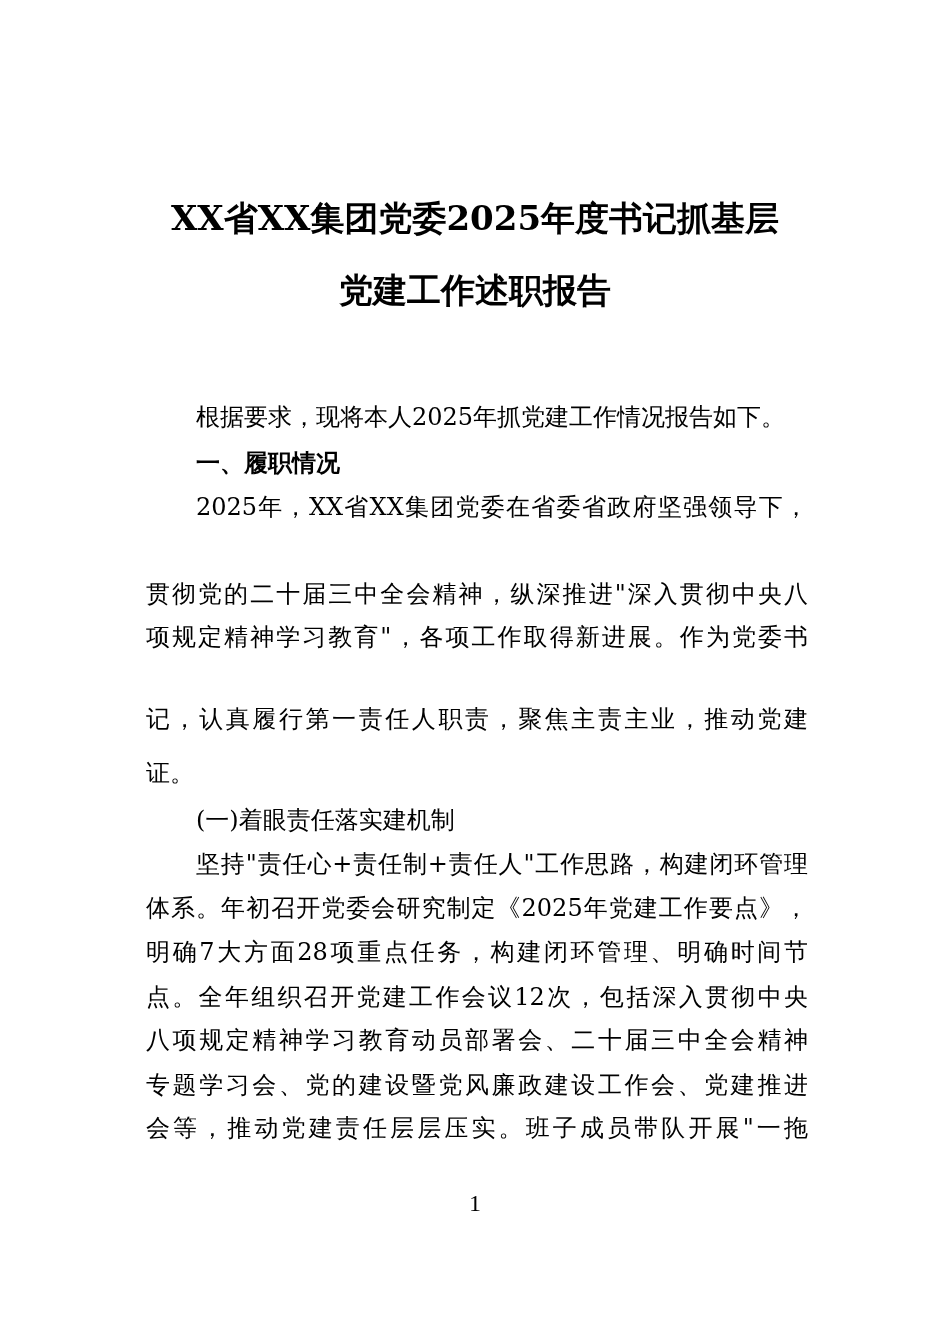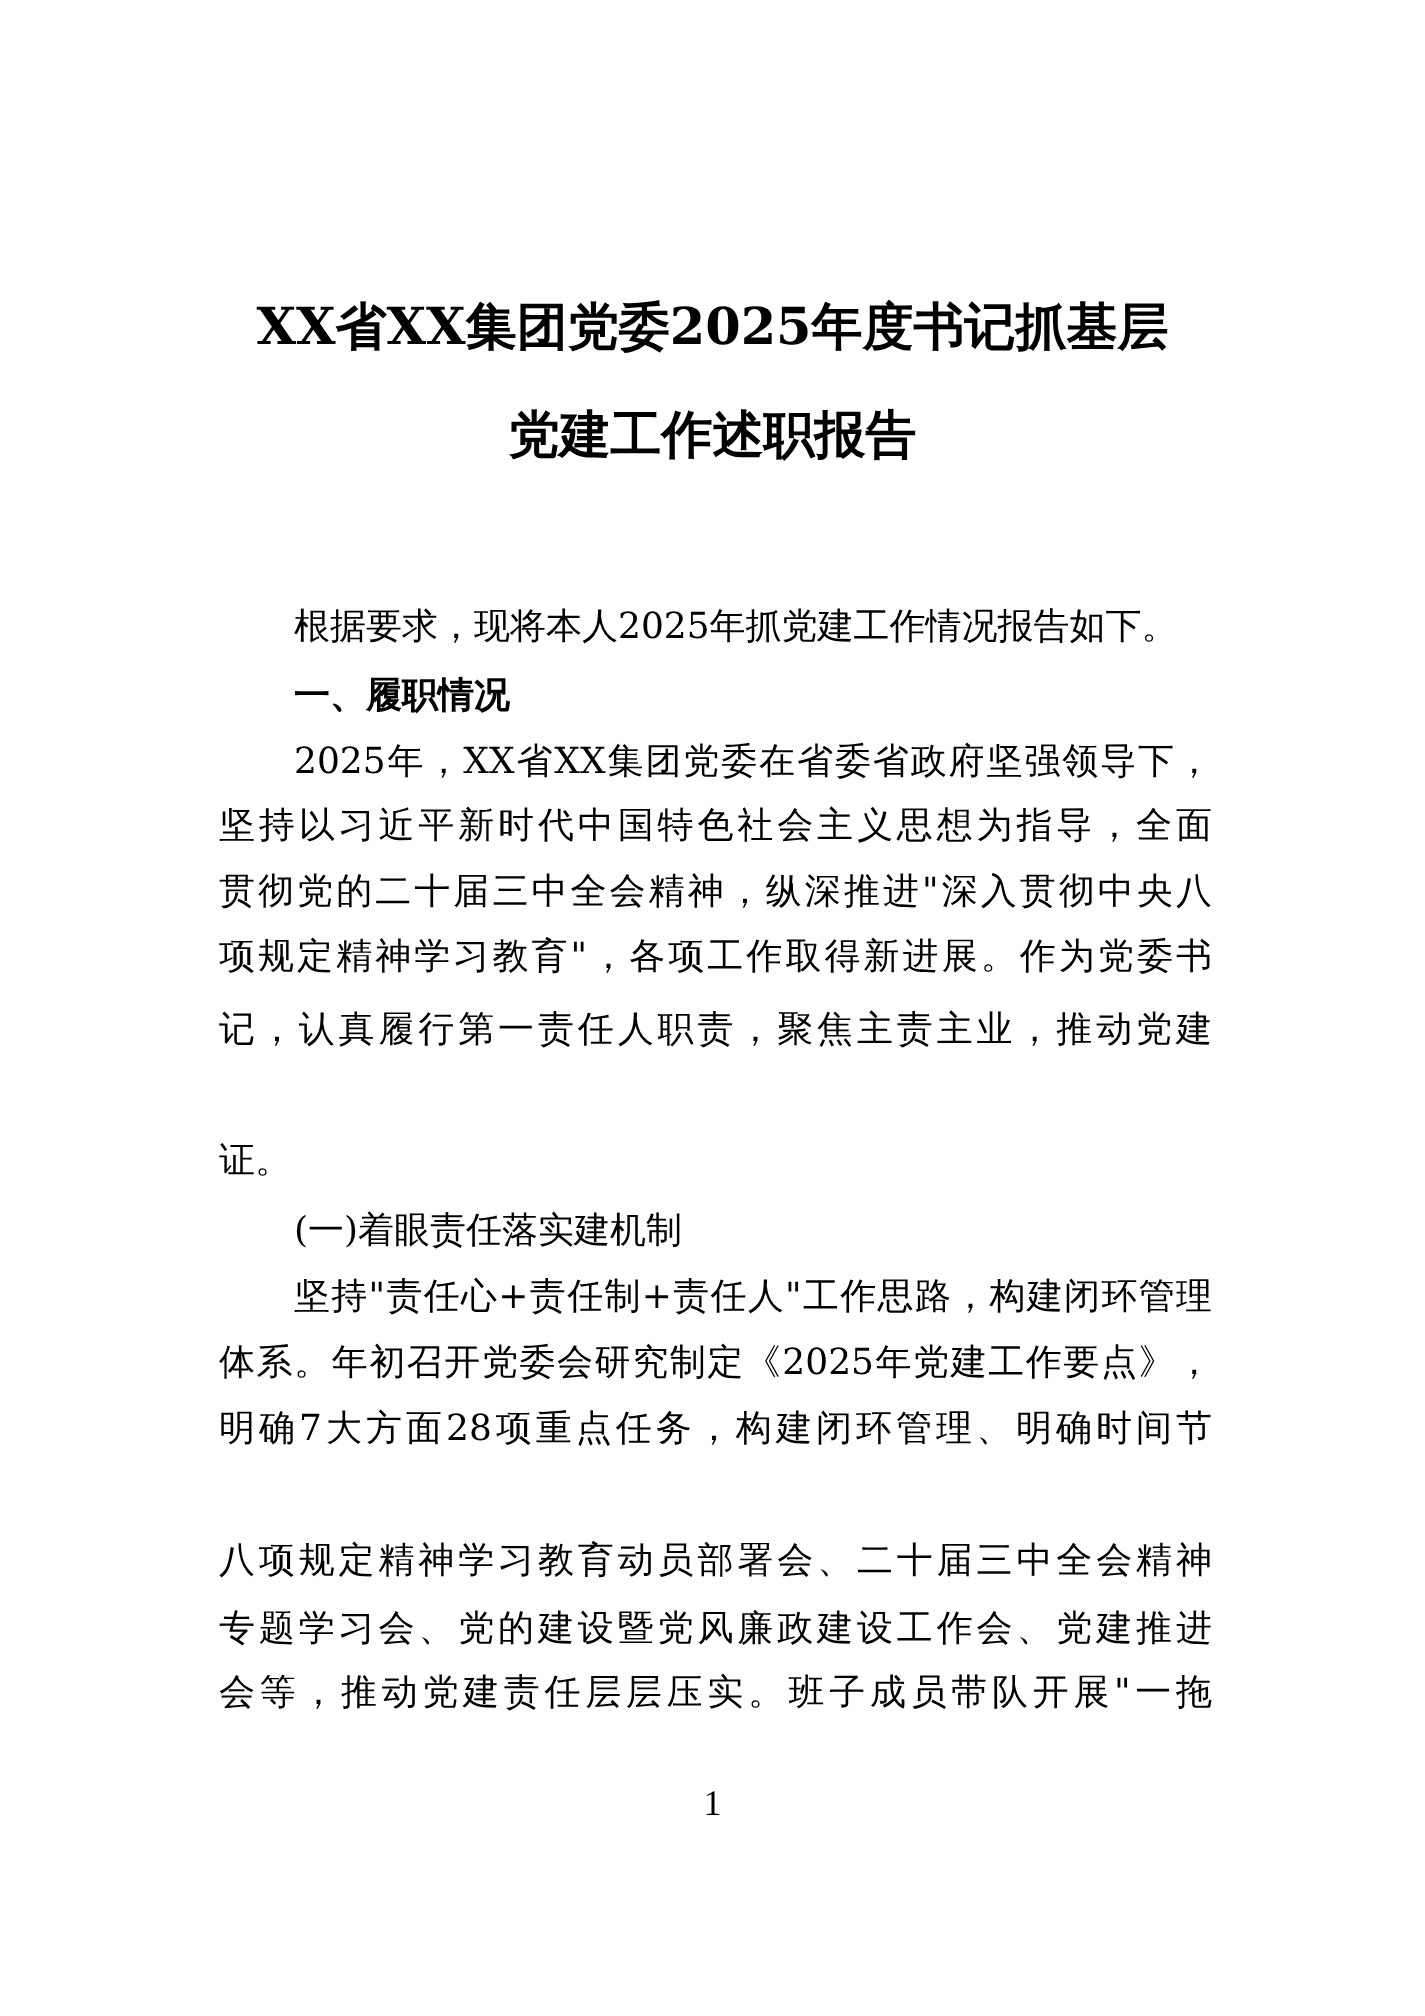--- a/index.html
+++ b/index.html
@@ -24,29 +24,29 @@
 <div class="page">
 
   <div class="title-line" style="top:196px;">XX省XX集团党委2025年度书记抓基层</div>
   <div class="title-line" style="top:268px;">党建工作述职报告</div>
 
   <div class="line indent last" style="top:400px;">根据要求，现将本人2025年抓党建工作情况报告如下。</div>
 
   <div class="line indent heading" style="top:446px;">一、履职情况</div>
 
   <div class="line indent" style="top:490px;">2025年，XX省XX集团党委在省委省政府坚强领导下，</div>
-  <div class="line" style="top:533px;">坚持以习近平新时代中国特色社会主义思想为指导，全面</div>
   <div class="line" style="top:577px;">贯彻党的二十届三中全会精神，纵深推进"深入贯彻中央八</div>
   <div class="line" style="top:620px;">项规定精神学习教育"，各项工作取得新进展。作为党委书</div>
-  <div class="line" style="top:669px;">记，认真履行第一责任人职责，聚焦主责主业，推动党建</div>
+  <div class="line" style="top:702px;">记，认真履行第一责任人职责，聚焦主责主业，推动党建</div>
   <div class="line last" style="top:756px;">证。</div>
 
   <div class="line indent subheading" style="top:803px;">(一)着眼责任落实建机制</div>
 
   <div class="line indent" style="top:847px;">坚持"责任心+责任制+责任人"工作思路，构建闭环管理</div>
   <div class="line" style="top:891px;">体系。年初召开党委会研究制定《2025年党建工作要点》，</div>
   <div class="line" style="top:935px;">明确7大方面28项重点任务，构建闭环管理、明确时间节</div>
+  <div class="line" style="top:980px;">点。全年组织召开党建工作会议12次，包括深入贯彻中央</div>
   <div class="line" style="top:1023px;">八项规定精神学习教育动员部署会、二十届三中全会精神</div>
   <div class="line" style="top:1068px;">专题学习会、党的建设暨党风廉政建设工作会、党建推进</div>
   <div class="line" style="top:1111px;">会等，推动党建责任层层压实。班子成员带队开展"一拖</div>
 
   <div class="page-number">1</div>
 </div>
 
 </body></html>

